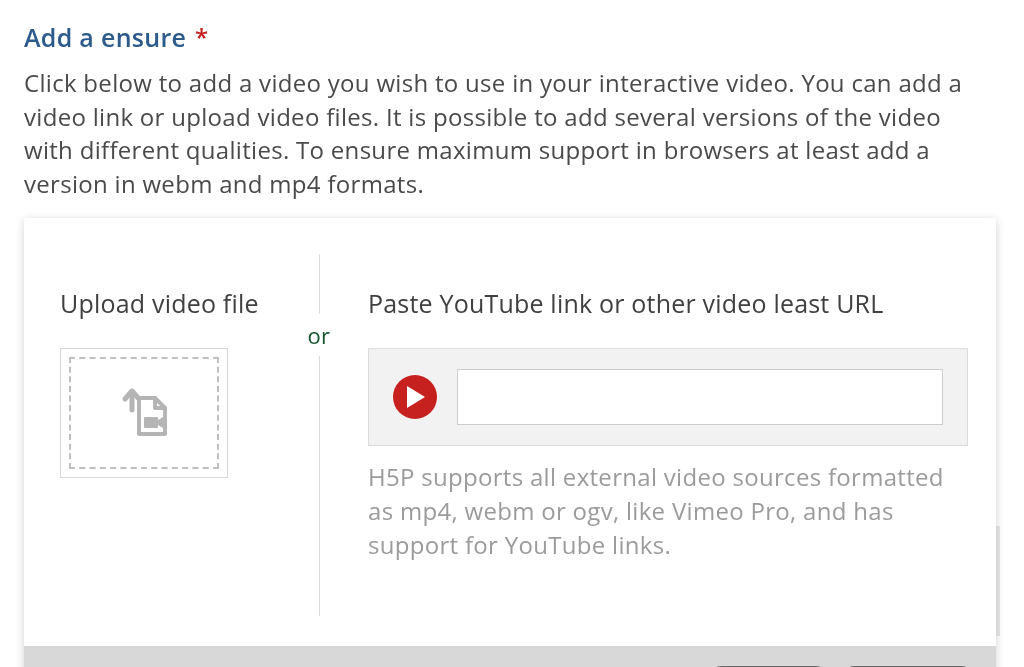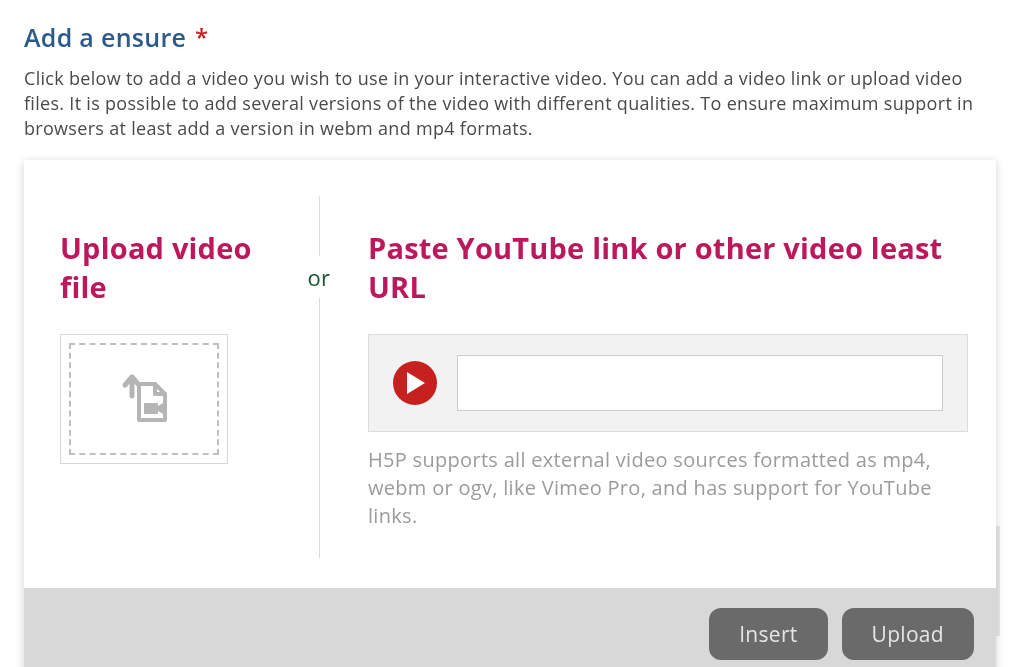--- a/index.html
+++ b/index.html
@@ -21,21 +21,21 @@
       margin-bottom: 12px;
       letter-spacing: 0.3px;
     }
     .required-star {
       color: #c6211e;
       font-size: 24px;
       vertical-align: top;
       margin-left: 2px;
     }
     .description {
-      font-size: 18px;
+      font-size: 24px;
       color: #4a4a4a;
       line-height: 1.4;
       letter-spacing: 0.3px;
       margin-bottom: 18px;
       max-width: 970px;
     }
     .dialog {
       background: #fff;
       border-radius: 2px;
       box-shadow: 0 2px 10px rgba(0,0,0,0.18);
@@ -49,23 +49,23 @@
       align-items: flex-start;
       min-height: 350px;
     }
     .left-panel {
       width: 236px;
       padding-top: 32px;
       padding-right: 24px;
       flex-shrink: 0;
     }
     .section-heading {
-      font-size: 29px;
-      color: #be185d;
-      font-weight: 700;
+      font-size: 25px;
+      color: #404040;
+      font-weight: 400;
       letter-spacing: 0.2px;
     }
     .upload-box {
       width: 168px;
       height: 130px;
       margin-top: 28px;
       border: 1px solid #d8d8d8;
       display: flex;
       align-items: center;
       justify-content: center;
@@ -135,21 +135,21 @@
       height: 56px;
       border: 1px solid #ccc;
       background: #fff;
       font-size: 18px;
       padding: 0 14px;
       outline: none;
     }
     .support-text {
       margin-top: 14px;
       color: #9b9b9b;
-      font-size: 20px;
+      font-size: 24px;
       line-height: 1.4;
       letter-spacing: 0.3px;
       max-width: 580px;
     }
     .dialog-footer {
       background: #d8d8d8;
       padding: 20px 22px;
       display: flex;
       justify-content: flex-end;
       gap: 14px;

